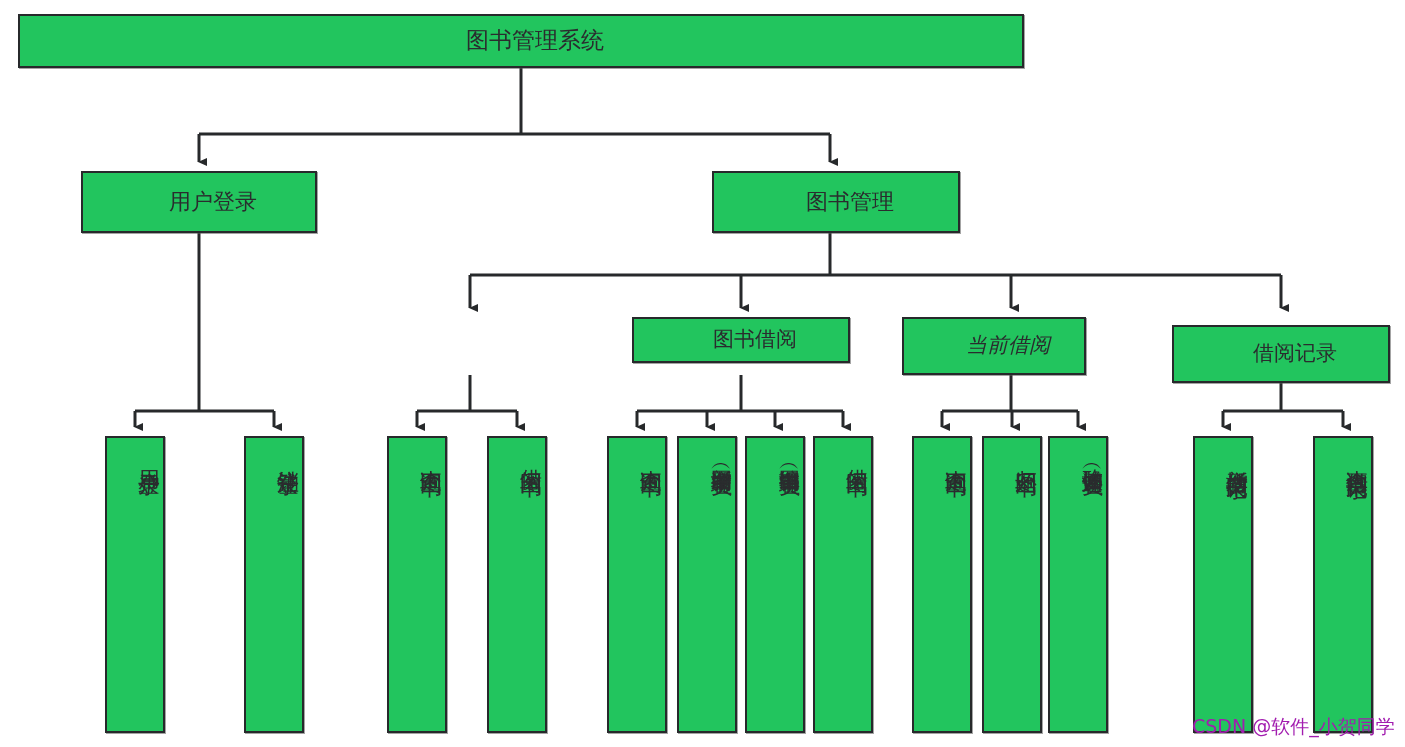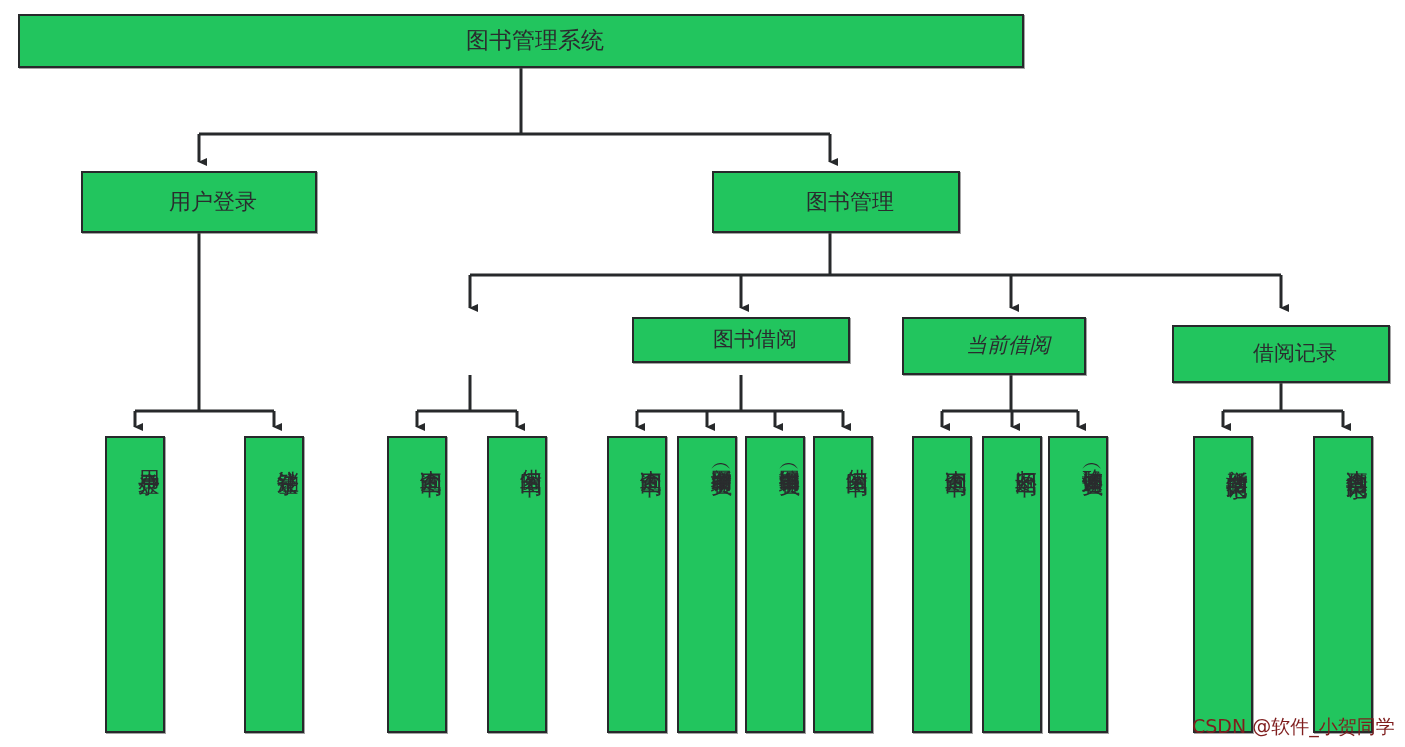--- a/index.html
+++ b/index.html
@@ -58,21 +58,21 @@
     text-orientation: upright;
     letter-spacing: 2px;
     line-height: 1;
   }
   .node-leaf.leaf-tall .node-label {
     font-size: 21px;
     letter-spacing: 1px;
   }
   .watermark {
     position: absolute;
-    color: #7f1d1d;
+    color: #a21caf;
     font-size: 19px;
     font-family: "DejaVu Sans", "Liberation Sans", sans-serif;
     white-space: nowrap;
     user-select: none;
   }
 </style>
 </head>
 <body>
 
 <div id="diagram-root">

